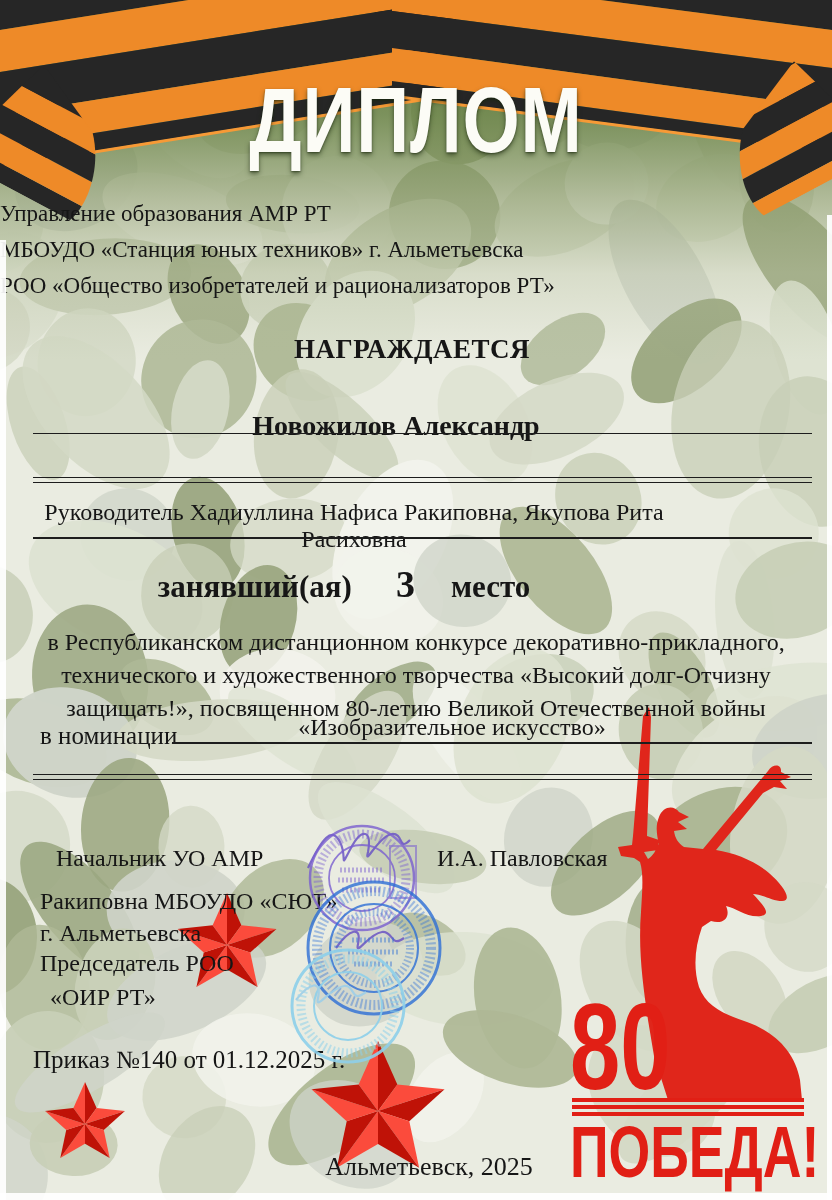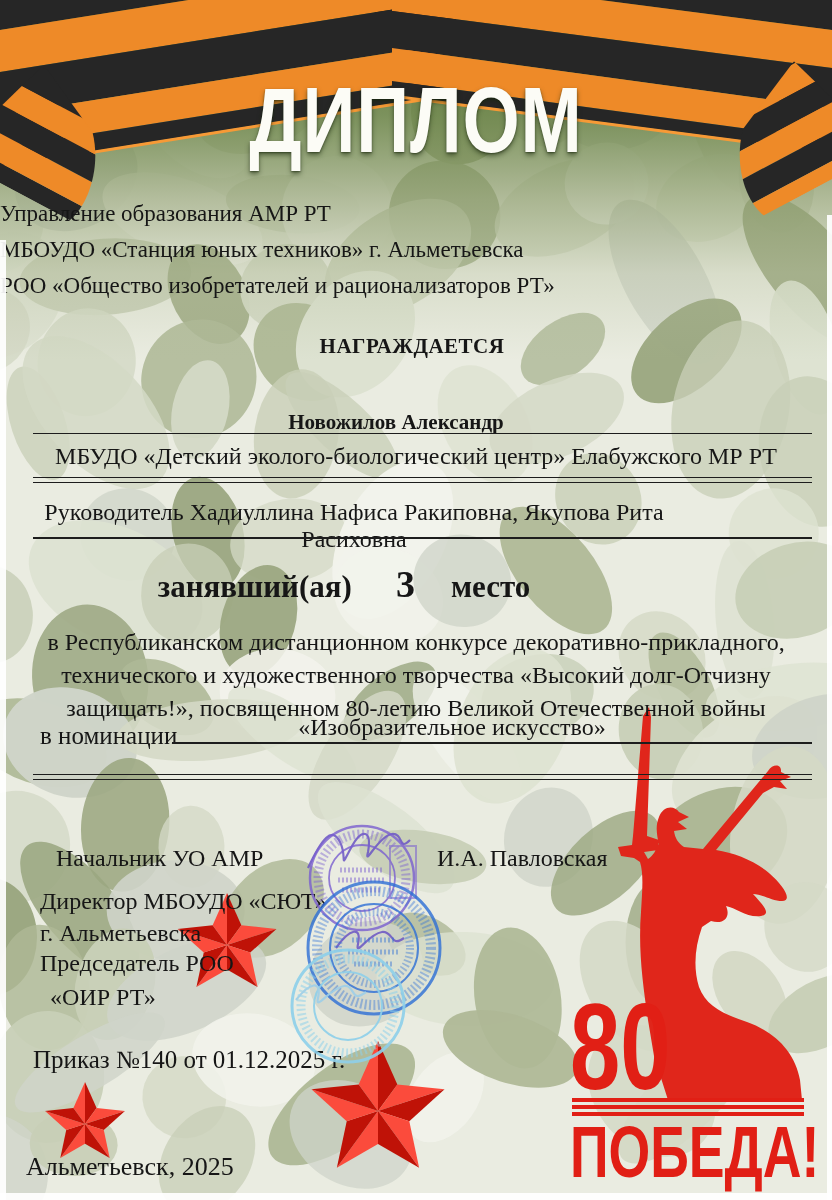--- a/index.html
+++ b/index.html
@@ -18,38 +18,38 @@
   .txt{position:absolute;z-index:4;}
   svg.stars{z-index:3;}
   svg.stamps{z-index:5;}
   .edge{position:absolute;background:rgba(255,255,255,.92);z-index:6;}
 
   .title{width:832px;top:74px;text-align:center;
     font-family:"Liberation Sans",sans-serif;font-weight:bold;font-size:92px;line-height:1;
     color:#fcfcf6;letter-spacing:1px;transform:scaleX(.80);
     text-shadow:0 3px 6px rgba(25,40,12,.55), 0 1px 2px rgba(25,40,12,.5);}
   .orgs{width:832px;top:196px;text-align:left;font-size:23px;line-height:36px;}
-  .awarded{width:824px;top:334px;text-align:center;font-weight:bold;font-size:21px;letter-spacing:.5px;}
-  .recipient{width:792px;top:410px;text-align:center;font-weight:bold;font-size:21px;}
+  .awarded{width:824px;top:334px;text-align:center;font-weight:bold;font-size:27px;letter-spacing:.5px;}
+  .recipient{width:792px;top:410px;text-align:center;font-weight:bold;font-size:28px;}
   .rule{position:absolute;z-index:4;left:33px;width:779px;border-top:2px solid #1d1d1d;}
   .rule.thin{border-top-width:1.5px;}
   .rule.dbl{height:4px;border-top:1.8px solid #1d1d1d;border-bottom:1.8px solid #1d1d1d;}
   .institution{width:832px;top:443px;text-align:center;font-size:24px;}
   .supervisors{width:708px;top:499px;text-align:center;font-size:24px;}
   .placement{width:688px;top:562px;display:flex;justify-content:center;align-items:baseline;
     font-weight:bold;font-size:31px;}
   .placement .gap1{width:44px;} .placement .gap2{width:36px;}
   .placement .place-num{font-size:38px;}
   .competition{width:792px;left:20px;top:626px;text-align:center;font-size:24px;line-height:33px;}
   .nom-label{left:40px;top:722px;font-size:25px;}
   .nom-value{left:172px;width:560px;top:714px;text-align:center;font-size:24px;}
   .nom-line{top:742px;left:172px;width:640px;border-top:2.5px solid #1d1d1d;position:absolute;z-index:4;}
   .sig{font-size:24px;}
   .order-line{font-size:25px;}
-  .footer{width:832px;top:1152px;font-size:26px;padding-left:26px;box-sizing:border-box;}
+  .footer{width:832px;top:1152px;text-align:center;font-size:26px;padding-left:26px;box-sizing:border-box;}
 
   .victory{position:absolute;left:564px;top:998px;width:246px;height:184px;color:#e11f15;}
   .v-num{position:absolute;left:6px;top:-12px;font-family:"Liberation Sans",sans-serif;
     font-weight:bold;font-size:122px;line-height:1;transform:scaleX(.74);transform-origin:left top;}
   .v-stripe{position:absolute;left:8px;width:232px;height:4px;background:#e11f15;}
   .v-word{position:absolute;left:6px;top:118px;font-family:"Liberation Sans",sans-serif;
     font-weight:bold;font-size:72px;line-height:1;transform:scaleX(.745);transform-origin:left top;}
 </style>
 </head>
 <body>
@@ -314,21 +314,20 @@
   <div class="txt orgs">
     <div>Управление образования АМР РТ</div>
     <div>МБОУДО «Станция юных техников» г. Альметьевска</div>
     <div>РОО «Общество изобретателей и рационализаторов РТ»</div>
   </div>
 
   <div class="txt awarded">НАГРАЖДАЕТСЯ</div>
   <div class="txt recipient">Новожилов Александр</div>
 
   <div class="rule thin" style="top:433px"></div>
-  <div class="txt institution">МБУДО «Детский эколого-биологический центр» Елабужского МР РТ</div>
   <div class="rule dbl" style="top:477px"></div>
   <div class="txt supervisors">Руководитель Хадиуллина Нафиса Ракиповна, Якупова Рита Расиховна</div>
   <div class="rule" style="top:537px;border-top-width:2.5px"></div>
 
   <div class="txt placement">
     <span>занявший(ая)</span>
     <span class="gap1"></span>
     <span class="place-num">3</span>
     <span class="gap2"></span>
     <span>место</span>
@@ -341,21 +340,21 @@
   </div>
 
   <div class="txt nom-label">в номинации</div>
   <div class="txt nom-value">«Изобразительное искусство»</div>
   <div class="nom-line"></div>
 
   <div class="rule dbl" style="top:774px"></div>
 
   <div class="txt sig" style="left:56px;top:845px">Начальник УО АМР</div>
   <div class="txt sig" style="left:437px;top:845px">И.А. Павловская</div>
-  <div class="txt sig" style="left:40px;top:888px">Директор МБОУДО «СЮТ»</div>
+  <div class="txt sig" style="left:40px;top:888px">Ракиповна МБОУДО «СЮТ»</div>
   <div class="txt sig" style="left:40px;top:920px">г. Альметьевска</div>
   <div class="txt sig" style="left:40px;top:950px">Председатель РОО</div>
   <div class="txt sig" style="left:50px;top:984px">«ОИР РТ»</div>
 
   <div class="txt order-line" style="left:33px;top:1046px">Приказ №140 от 01.12.2025 г.</div>
   <div class="txt footer">Альметьевск, 2025</div>
 
   <svg class="layer stamps" width="832" height="1200">
     <g stroke="#6b55c4" fill="none" stroke-width="2.2" opacity=".85">
       <path d="M308,868 C322,838 332,826 340,842 C348,858 338,872 352,846 C362,828 372,830 368,852 C364,868 378,836 392,834 C404,833 398,852 410,840"></path>

